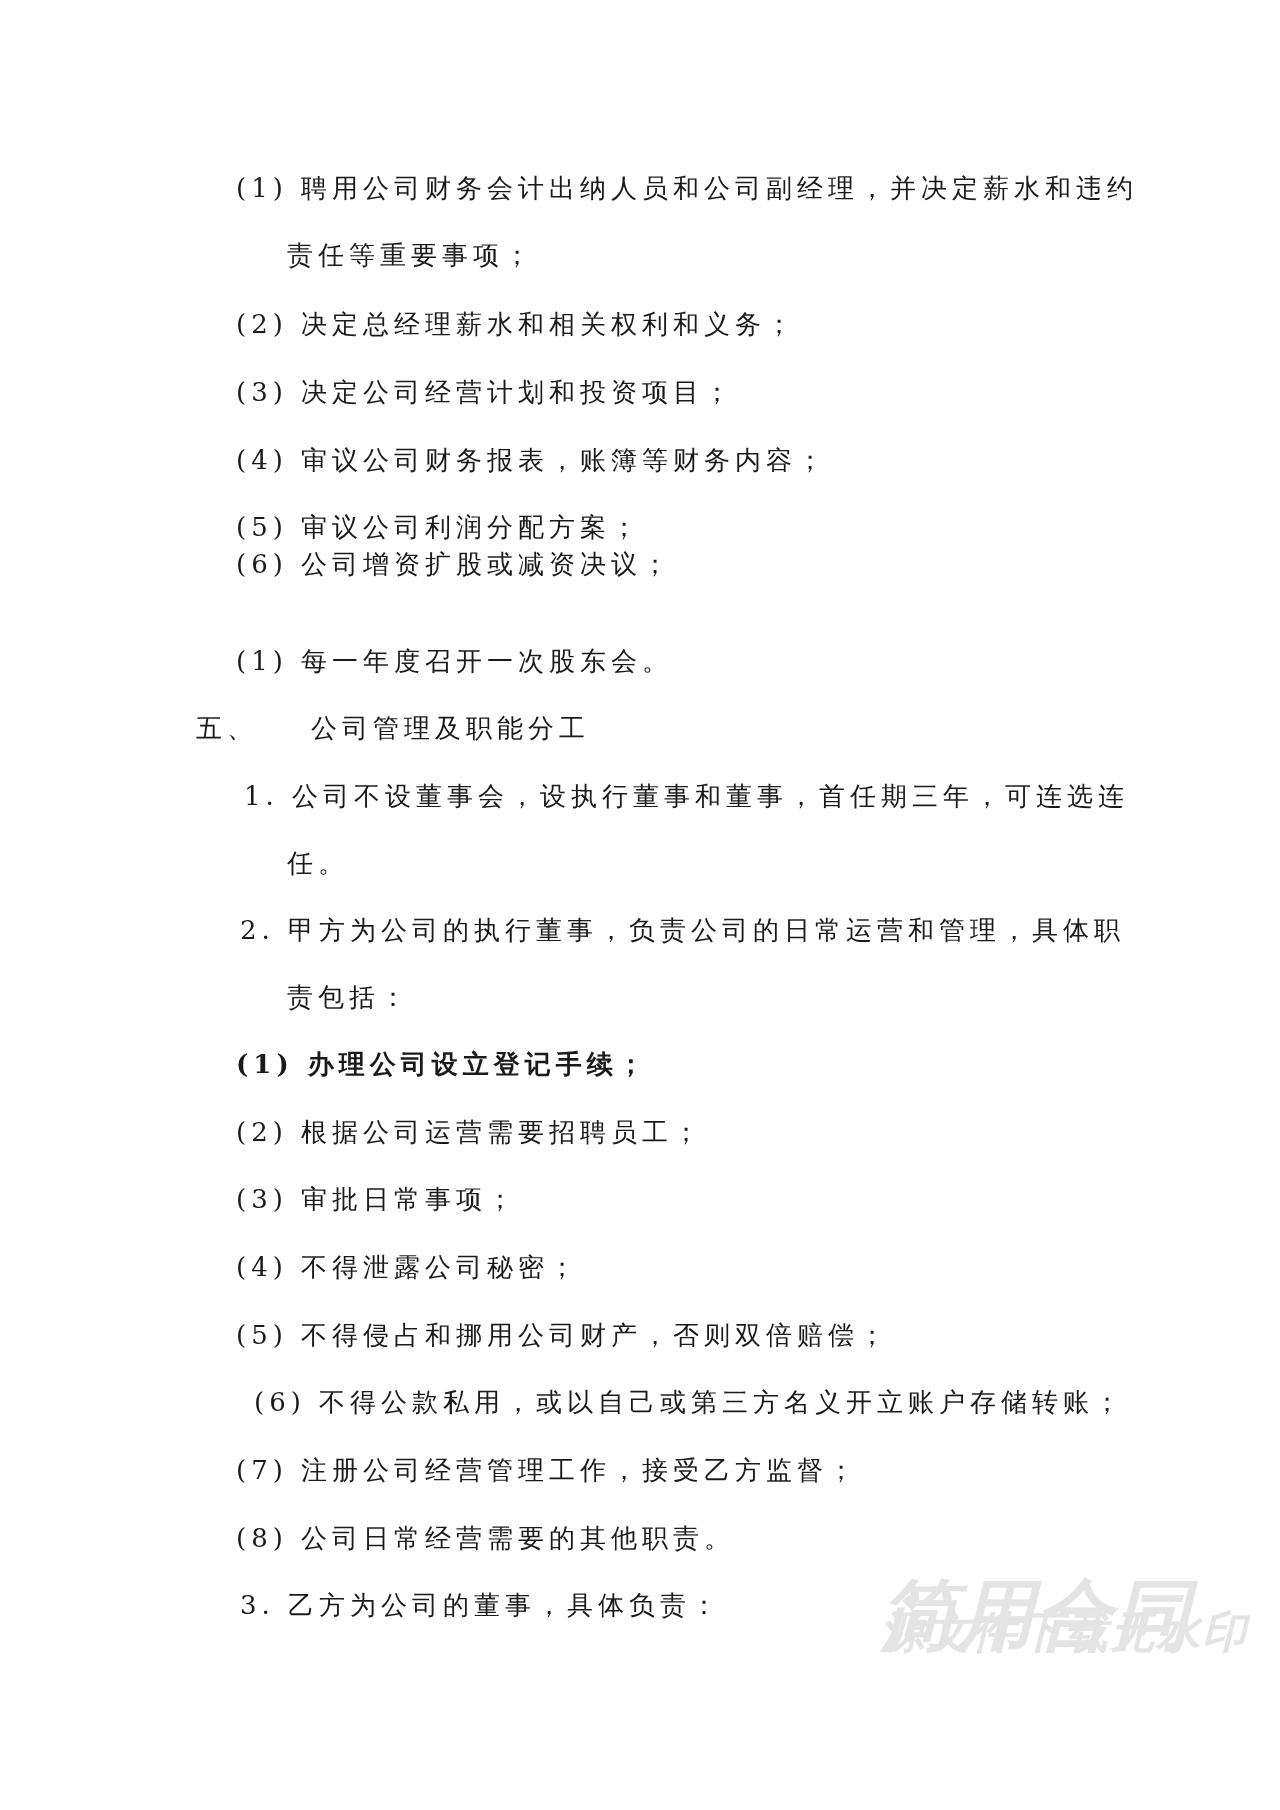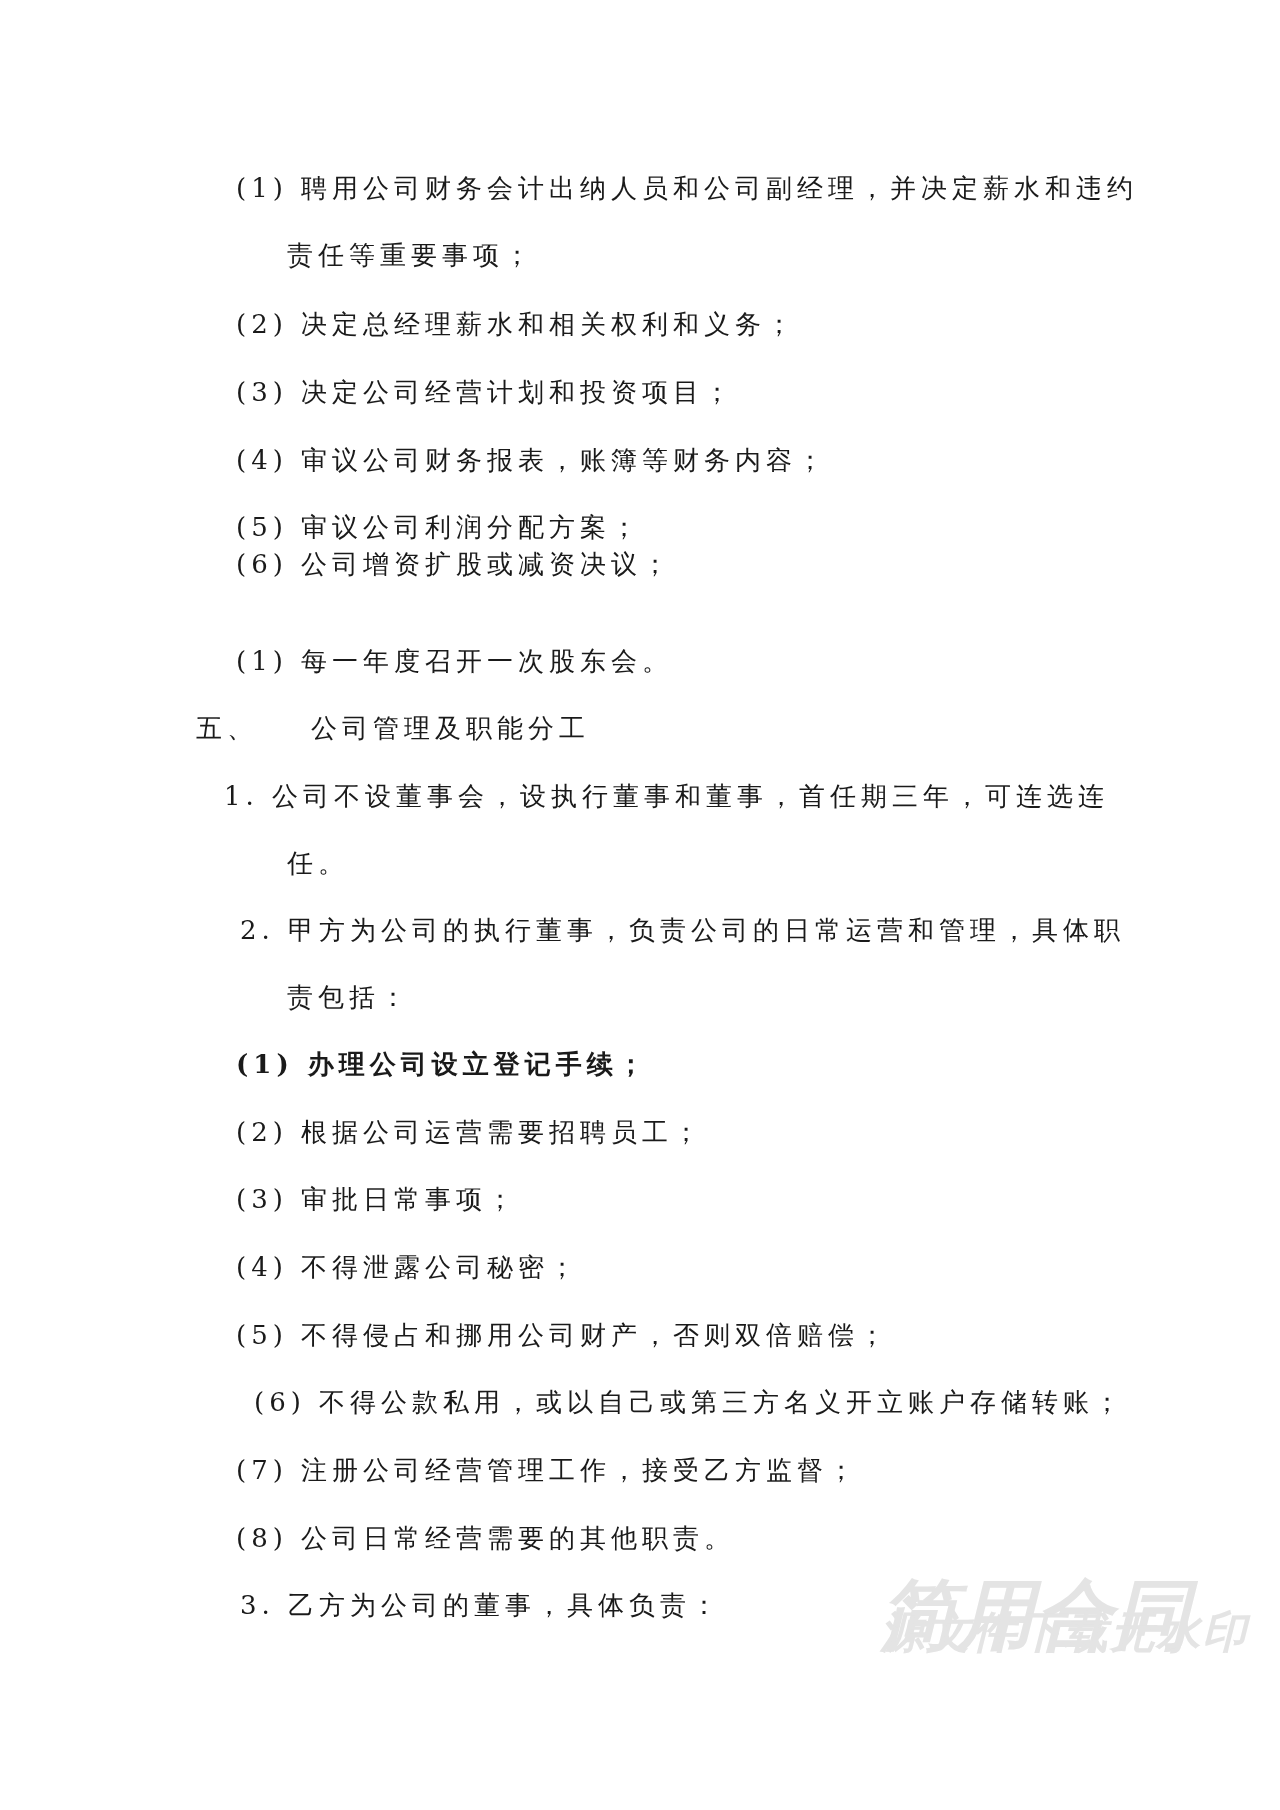--- a/index.html
+++ b/index.html
@@ -18,21 +18,21 @@
 <div class="page">
   <div class="line" style="left:236px;top:168px;">(1) 聘用公司财务会计出纳人员和公司副经理，并决定薪水和违约</div>
   <div class="line" style="left:287px;top:235px;">责任等重要事项；</div>
   <div class="line" style="left:236px;top:304px;">(2) 决定总经理薪水和相关权利和义务；</div>
   <div class="line" style="left:236px;top:372px;">(3) 决定公司经营计划和投资项目；</div>
   <div class="line" style="left:236px;top:440px;">(4) 审议公司财务报表，账簿等财务内容；</div>
   <div class="line" style="left:236px;top:507px;">(5) 审议公司利润分配方案；</div>
   <div class="line" style="left:236px;top:544px;text-align:center;">(6) 公司增资扩股或减资决议；</div>
   <div class="line" style="left:236px;top:641px;">(1) 每一年度召开一次股东会。</div>
   <div class="line" style="left:196px;top:708px;white-space:pre;">五、    公司管理及职能分工</div>
-  <div class="line" style="left:224px;top:776px;text-align:center;">1. 公司不设董事会，设执行董事和董事，首任期三年，可连选连</div>
+  <div class="line" style="left:244px;top:776px;text-align:center;">1. 公司不设董事会，设执行董事和董事，首任期三年，可连选连</div>
   <div class="line" style="left:287px;top:843px;">任。</div>
   <div class="line" style="left:240px;top:910px;">2. 甲方为公司的执行董事，负责公司的日常运营和管理，具体职</div>
   <div class="line" style="left:287px;top:977px;text-align:right;">责包括：</div>
   <div class="line" style="left:236px;top:1044px;font-weight:bold;">(1) 办理公司设立登记手续；</div>
   <div class="line" style="left:236px;top:1112px;">(2) 根据公司运营需要招聘员工；</div>
   <div class="line" style="left:236px;top:1179px;">(3) 审批日常事项；</div>
   <div class="line" style="left:236px;top:1247px;">(4) 不得泄露公司秘密；</div>
   <div class="line" style="left:236px;top:1315px;">(5) 不得侵占和挪用公司财产，否则双倍赔偿；</div>
   <div class="line" style="left:254px;top:1382px;text-align:center;">(6) 不得公款私用，或以自己或第三方名义开立账户存储转账；</div>
   <div class="line" style="left:236px;top:1450px;">(7) 注册公司经营管理工作，接受乙方监督；</div>

